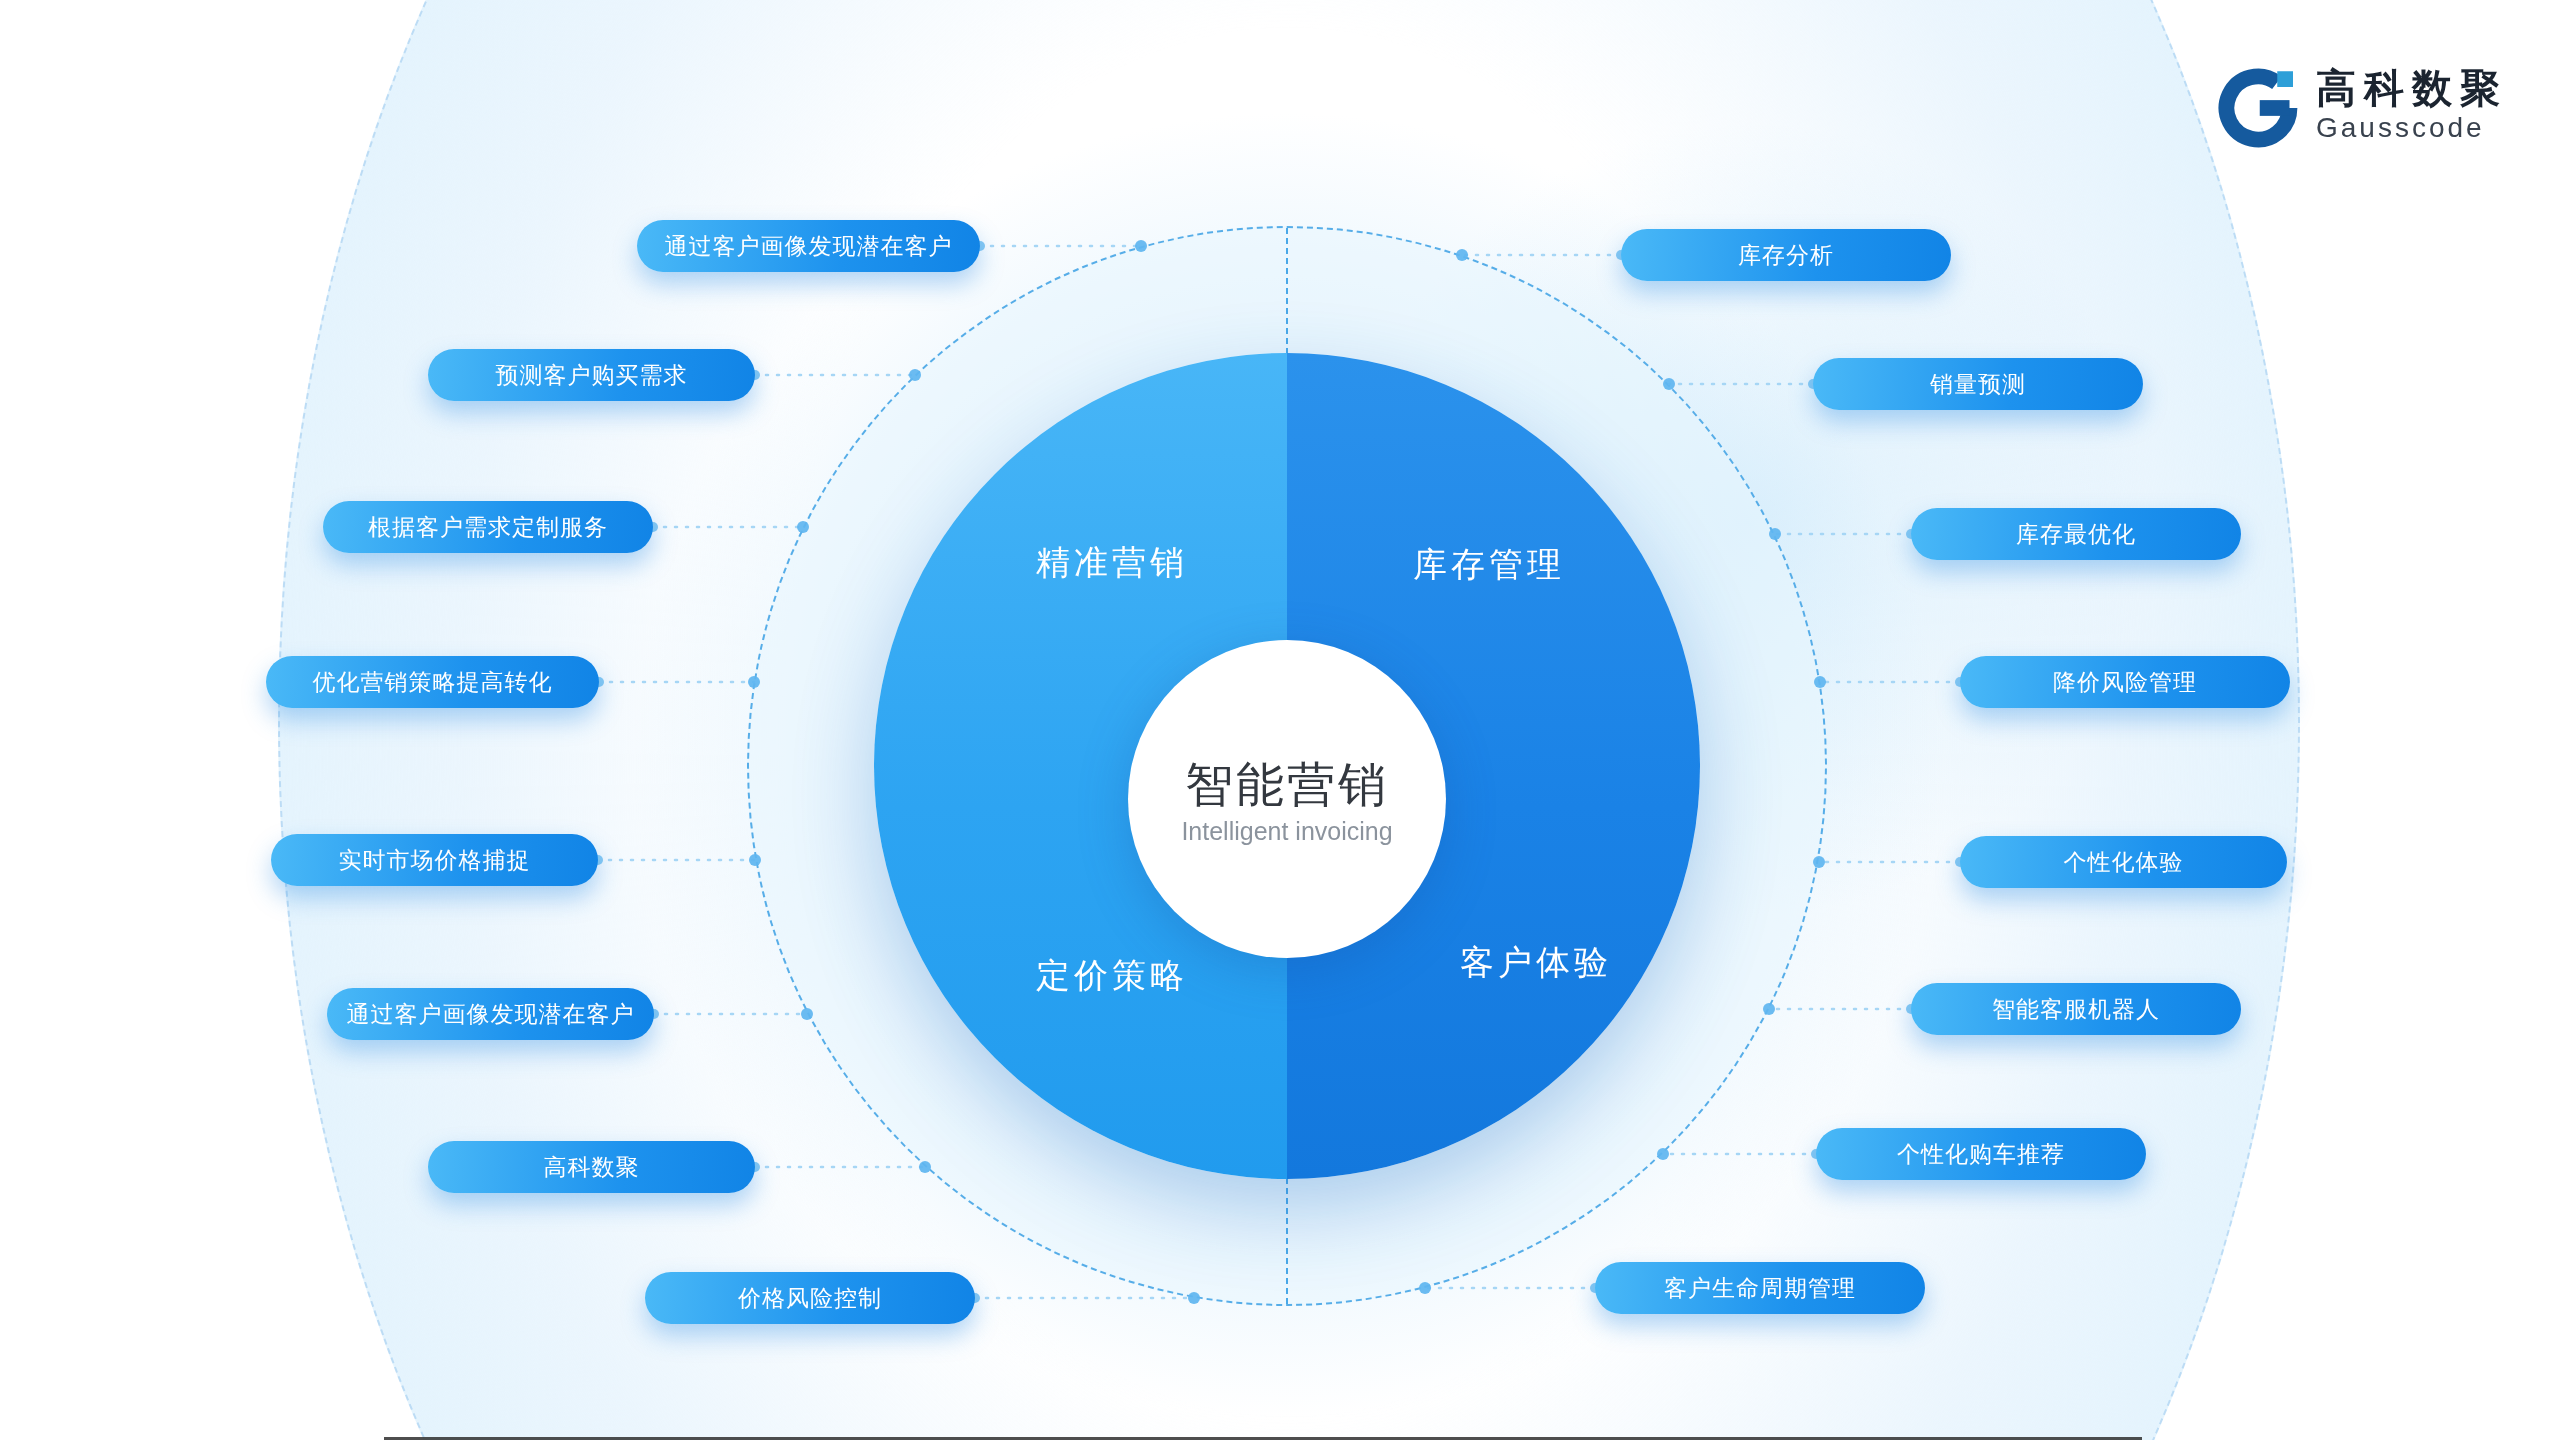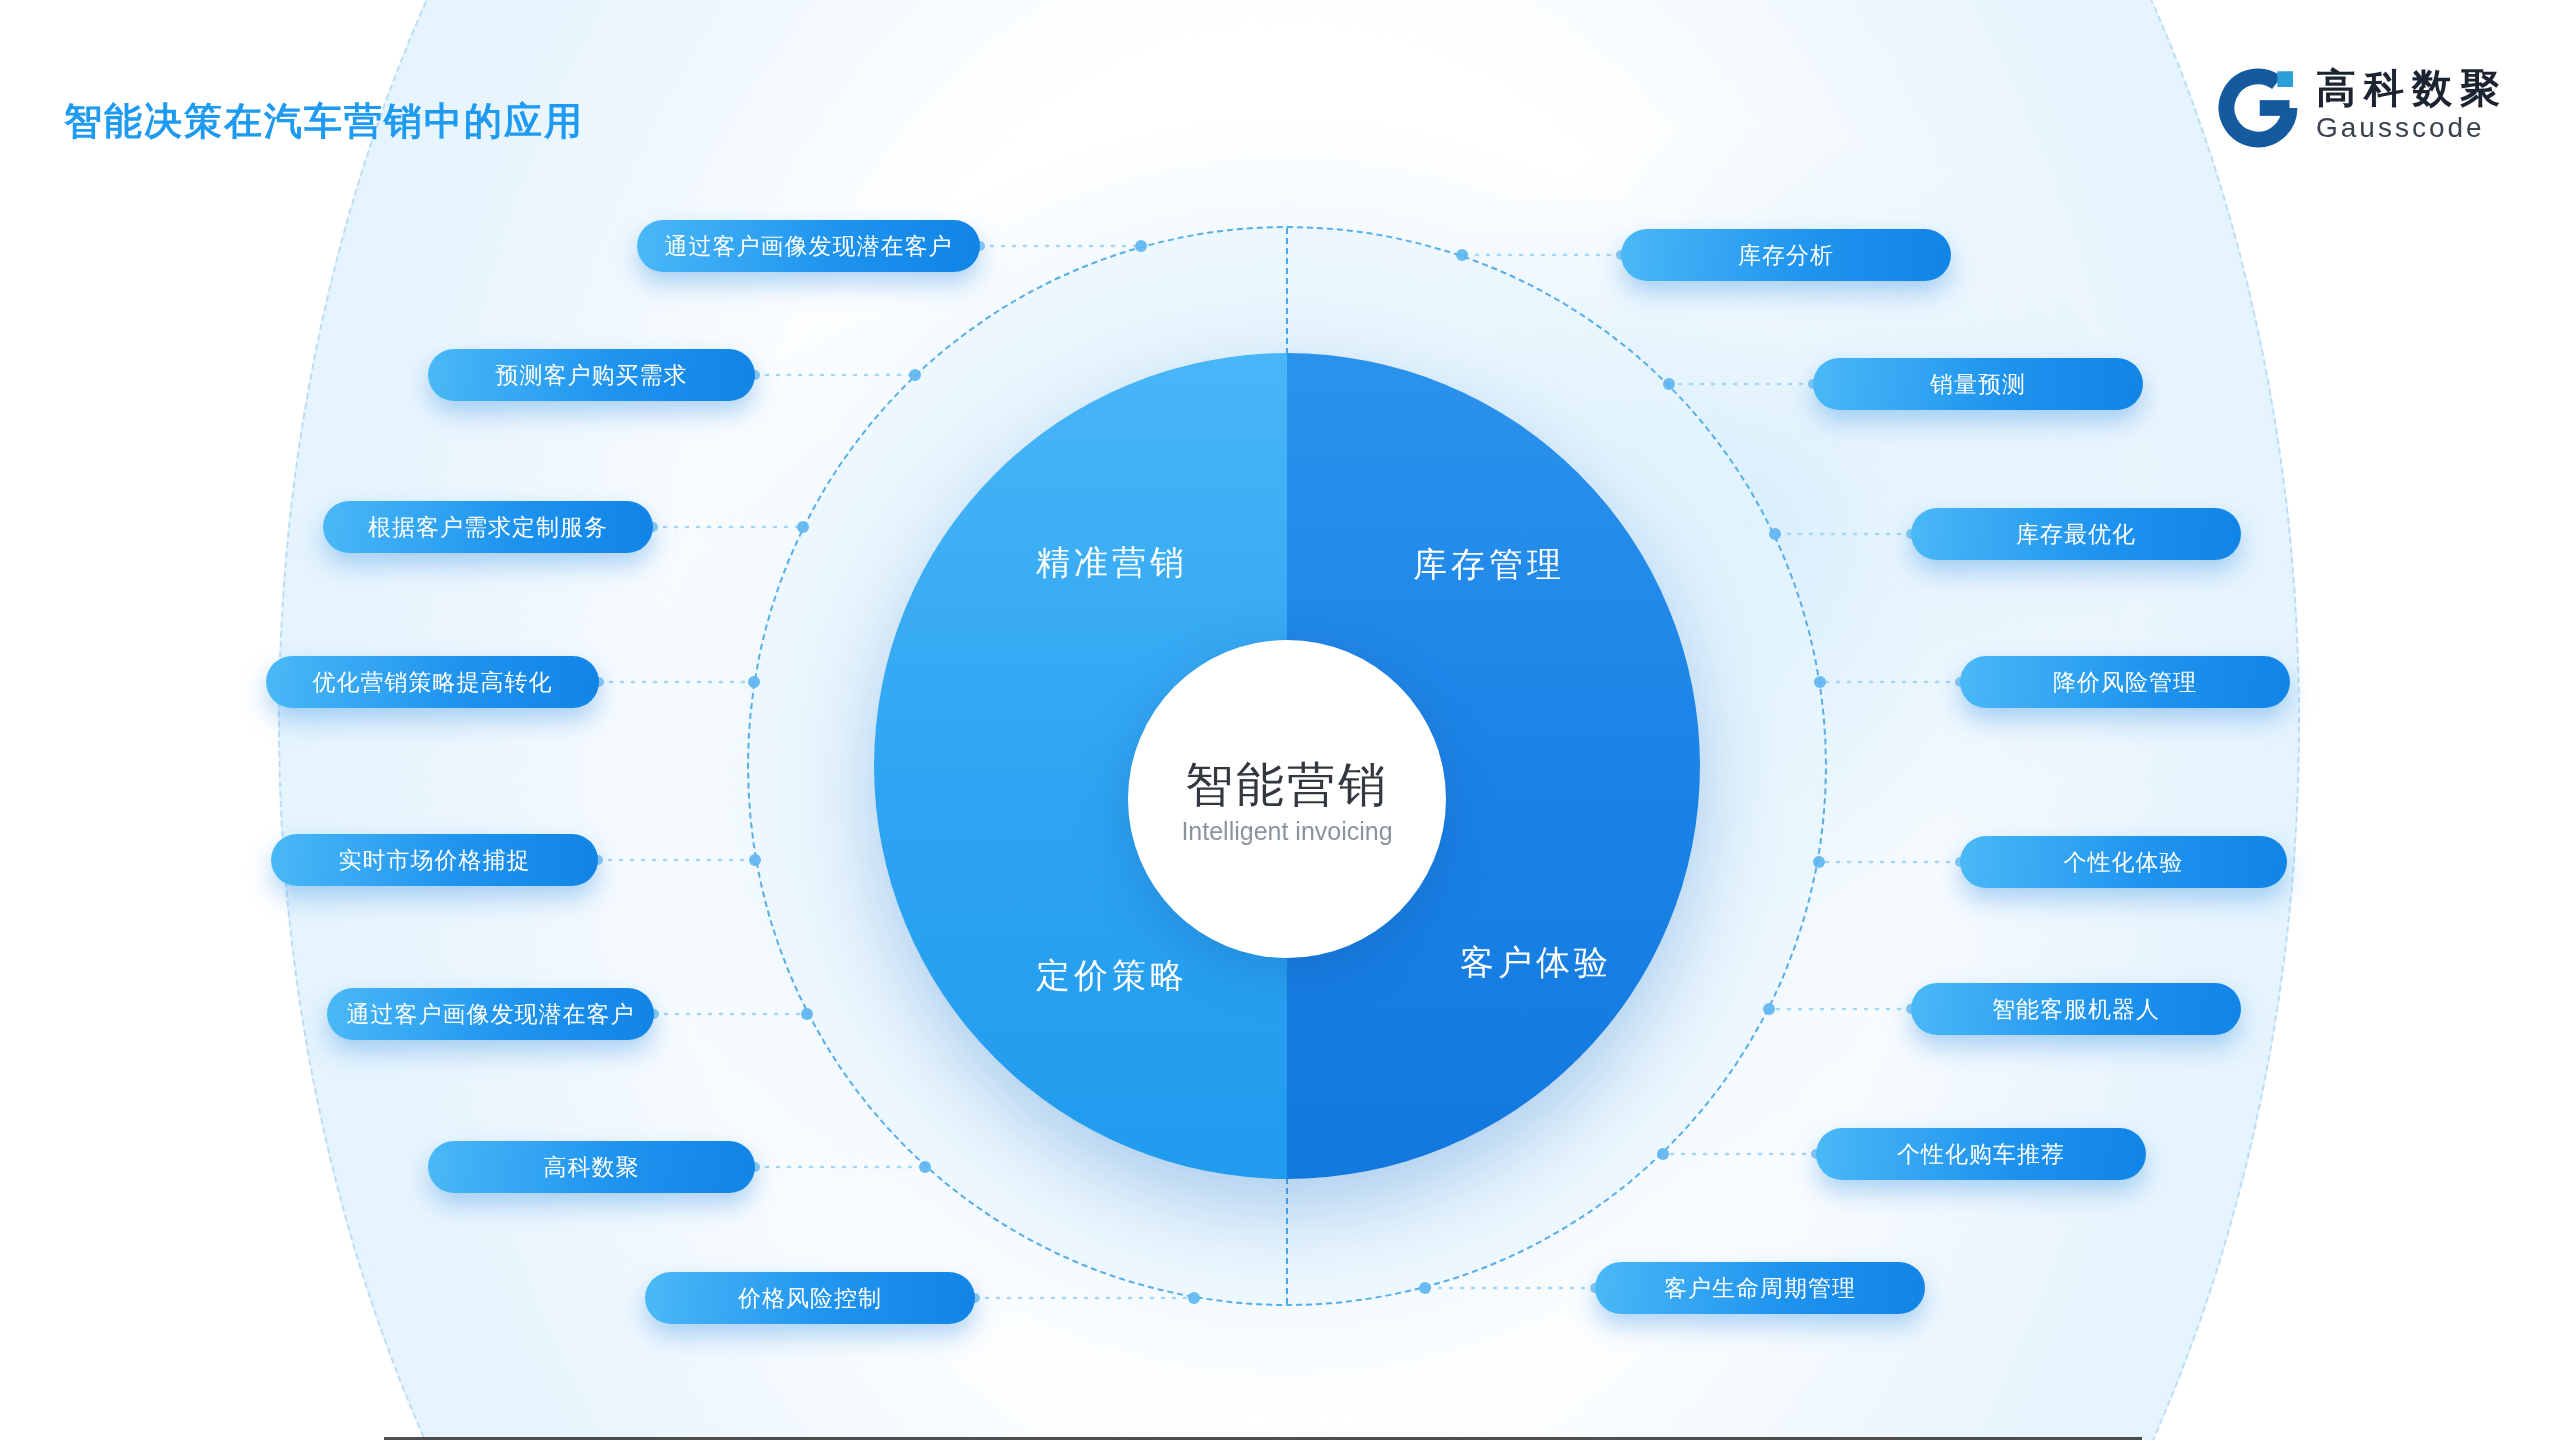--- a/index.html
+++ b/index.html
@@ -169,21 +169,20 @@
 
   <div class="pill rp1">库存分析</div>
   <div class="pill rp2">销量预测</div>
   <div class="pill rp3">库存最优化</div>
   <div class="pill rp4">降价风险管理</div>
   <div class="pill rp5">个性化体验</div>
   <div class="pill rp6">智能客服机器人</div>
   <div class="pill rp7">个性化购车推荐</div>
   <div class="pill rp8">客户生命周期管理</div>
 
-  <h1 class="title">智能决策在汽车营销中的应用</h1>
 
   <div class="logo">
     <span class="logo-icon">
       <svg width="84" height="84" viewBox="0 0 48 48">
         <path d="M42 24a18 18 0 1 1-7.2-14.4" stroke="#155a9e" stroke-width="9" fill="none"></path>
         <rect x="25" y="19.5" width="17" height="9" fill="#155a9e"></rect>
         <rect x="35" y="3" width="9" height="9" fill="#2d9fd8"></rect>
       </svg>
     </span>
     <div class="logo-text">

